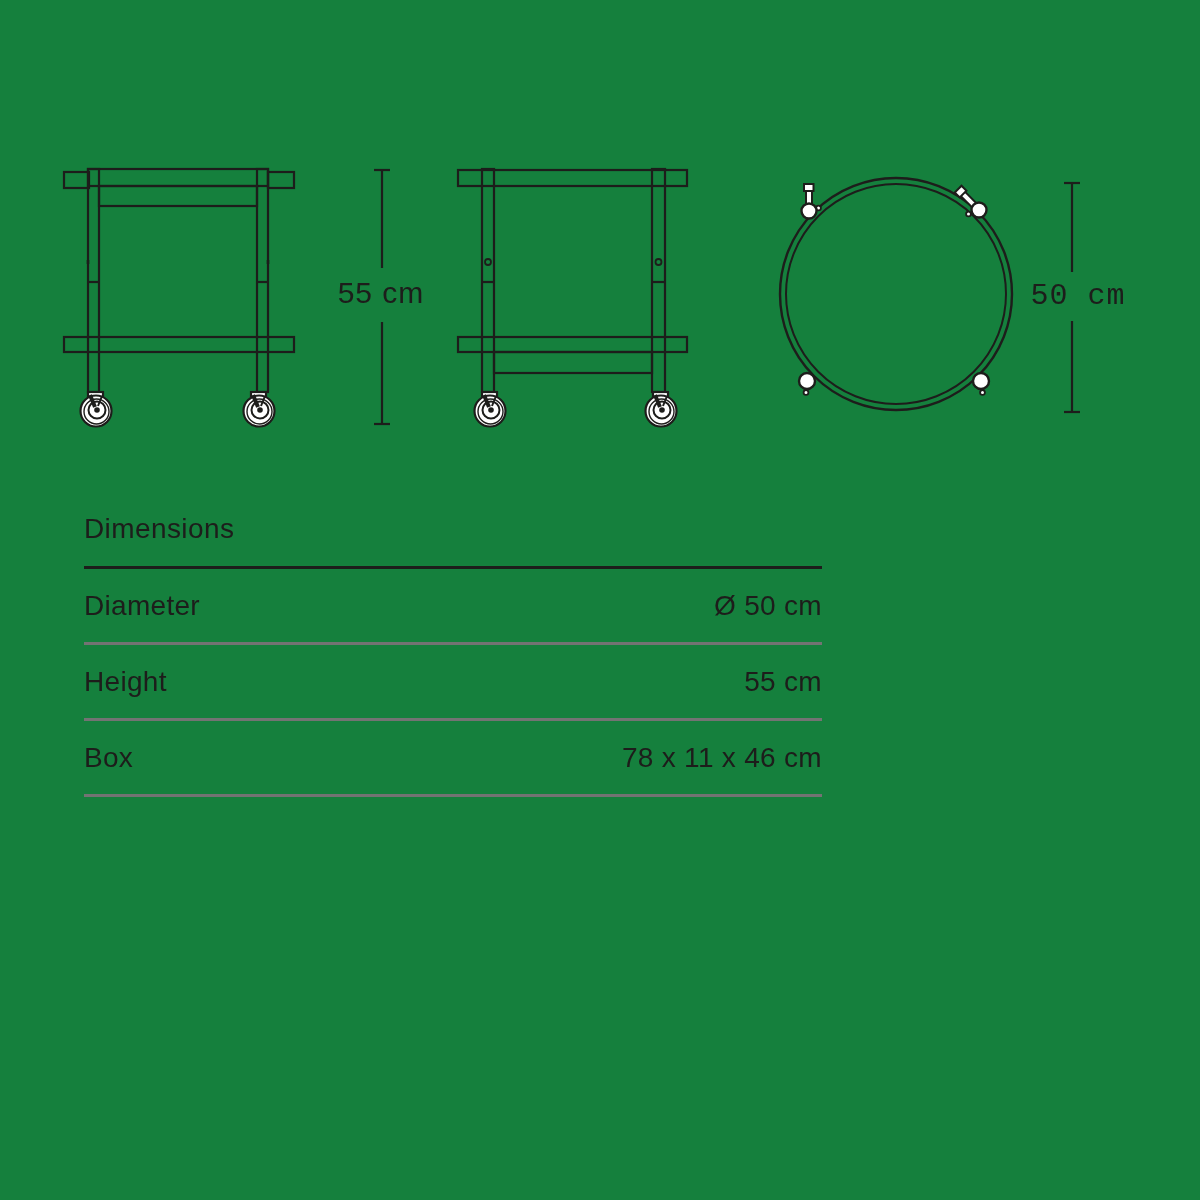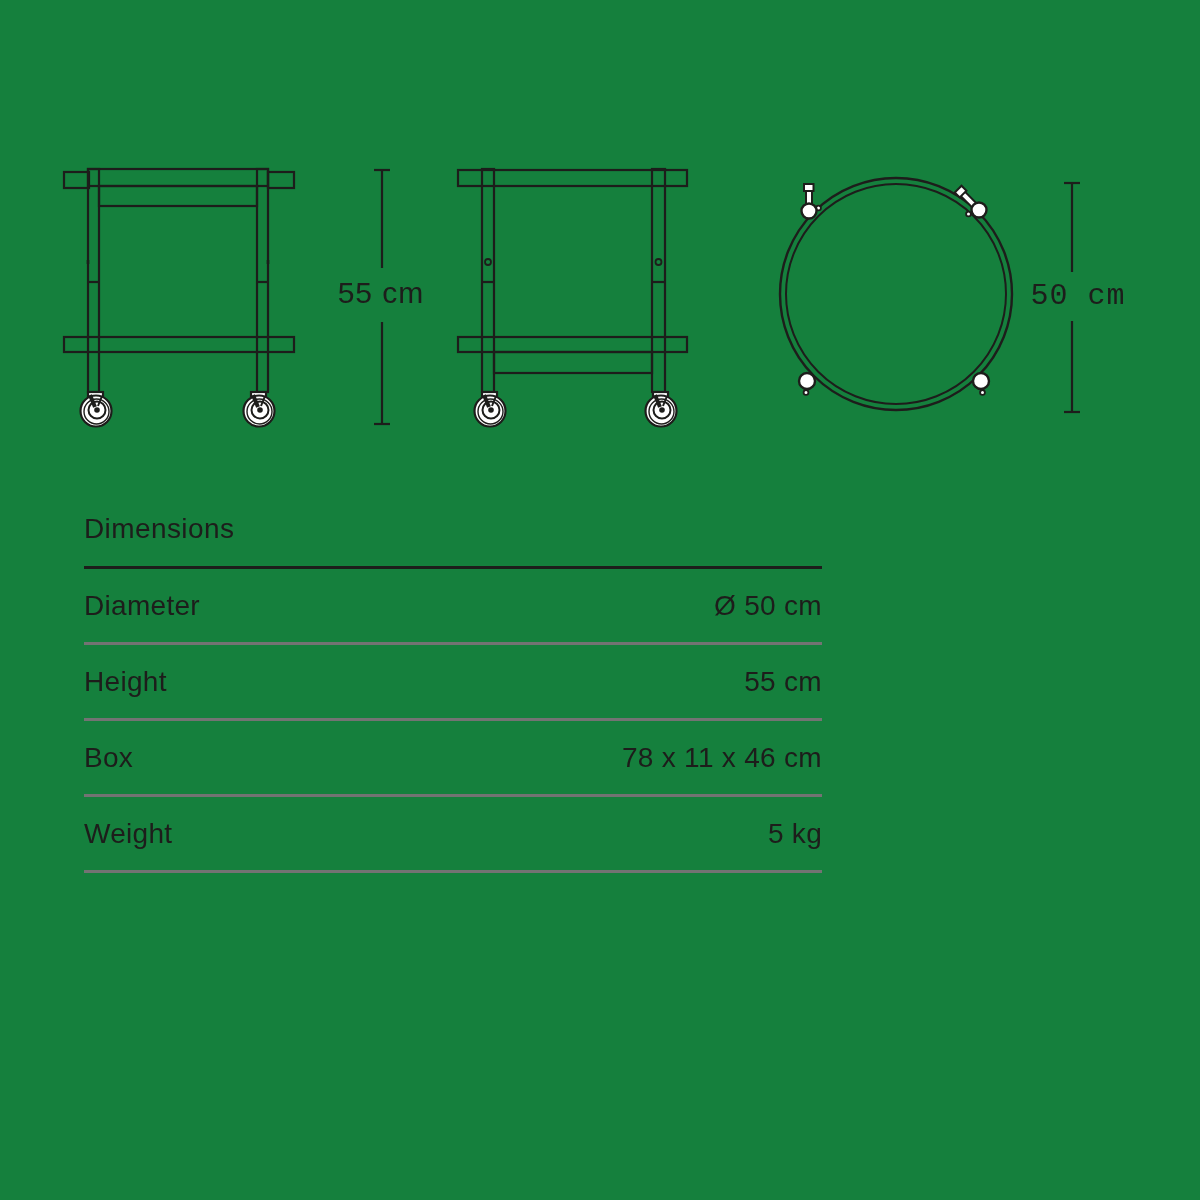--- a/index.html
+++ b/index.html
@@ -182,19 +182,15 @@
       <span class="value">Ø 50 cm</span>
     </div>
     <div class="spec-row">
       <span class="label">Height</span>
       <span class="value">55 cm</span>
     </div>
     <div class="spec-row">
       <span class="label">Box</span>
       <span class="value">78 x 11 x 46 cm</span>
     </div>
-    <div class="spec-row">
-      <span class="label">Weight</span>
-      <span class="value">5 kg</span>
-    </div>
   </div>
 
 </div>
 
 </body></html>

